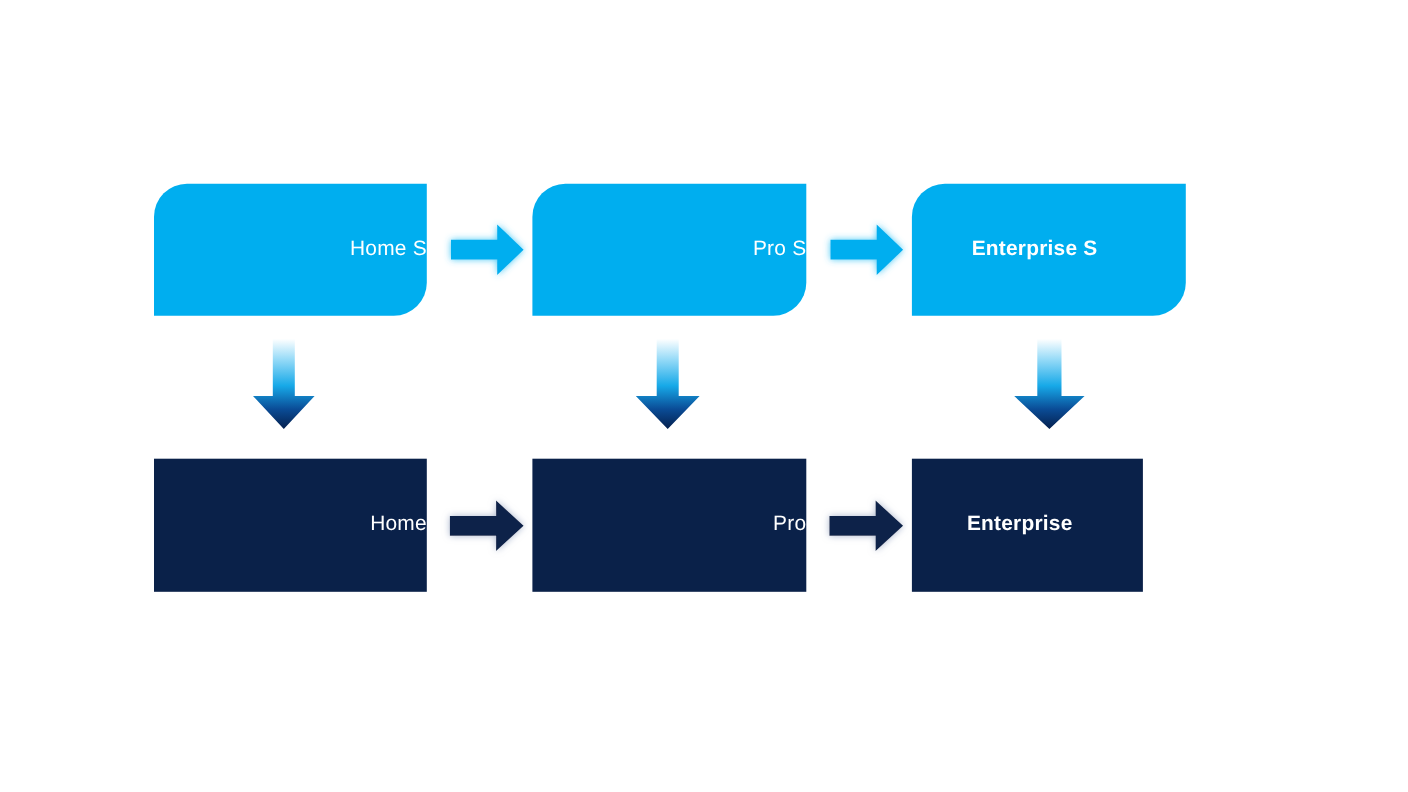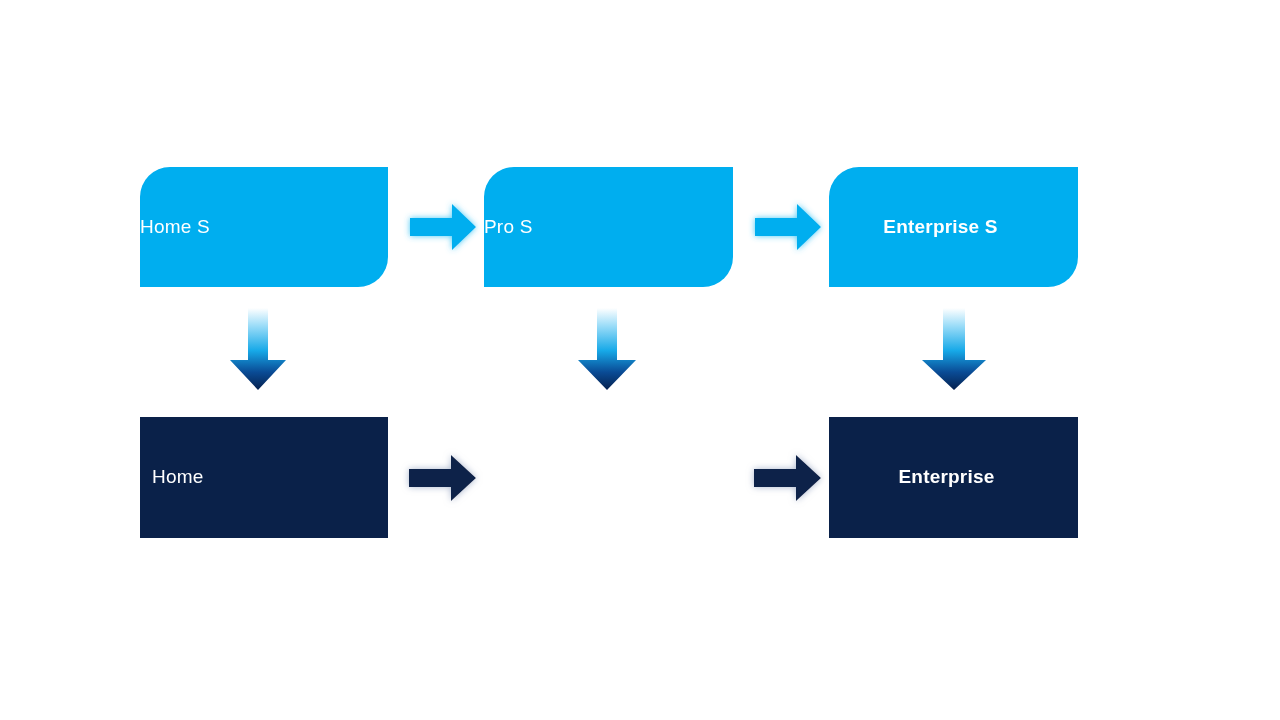--- a/index.html
+++ b/index.html
@@ -21,21 +21,21 @@
 
   
   .node {
     position: absolute;
     display: flex;
     align-items: center;
     box-sizing: border-box;
   }
   .node .node-label {
     width: 100%;
-    text-align: left;
+    text-align: right;
     color: #ffffff;
     font-size: 19px;
     font-weight: 400;
     letter-spacing: 0.2px;
     line-height: 1.2;
     font-family: "Liberation Sans", sans-serif;
   }
 
   
   .node.tier-top {
@@ -151,22 +151,25 @@
         </linearGradient>
       </defs>
       <path d="M24,0 L46,0 L46,52 L67,52 L35,82 L3,52 L24,52 Z" fill="url(#vgrad3)"></path>
     </svg>
   </div>
 
   <div class="node tier-bottom" style="left:140px; top:417px; width:248px; height:121px;">
     <span class="node-label">Home</span>
   </div>
 
+  <div class="node tier-bottom" style="left:484px; top:417px; width:249px; height:121px;">
+    <span class="node-label">Pro</span>
+  </div>
 
-  <div class="node tier-bottom label-left" style="left:829px; top:417px; width:249px; height:121px;">
+  <div class="node tier-bottom label-left" style="left:829px; top:417px; width:210px; height:121px;">
     <span class="node-label">Enterprise</span>
   </div>
 
   <div class="h-arrow" style="left:405px; top:452px; width:74px; height:52px;">
     <svg width="74" height="52" viewBox="0 0 74 52" xmlns="http://www.w3.org/2000/svg">
       <defs>
         <filter id="glowNavy1" x="-60%" y="-60%" width="220%" height="220%">
           <feDropShadow dx="0" dy="0" stdDeviation="3.6" flood-color="#9BA9C4" flood-opacity="0.85"></feDropShadow>
         </filter>
       </defs>

